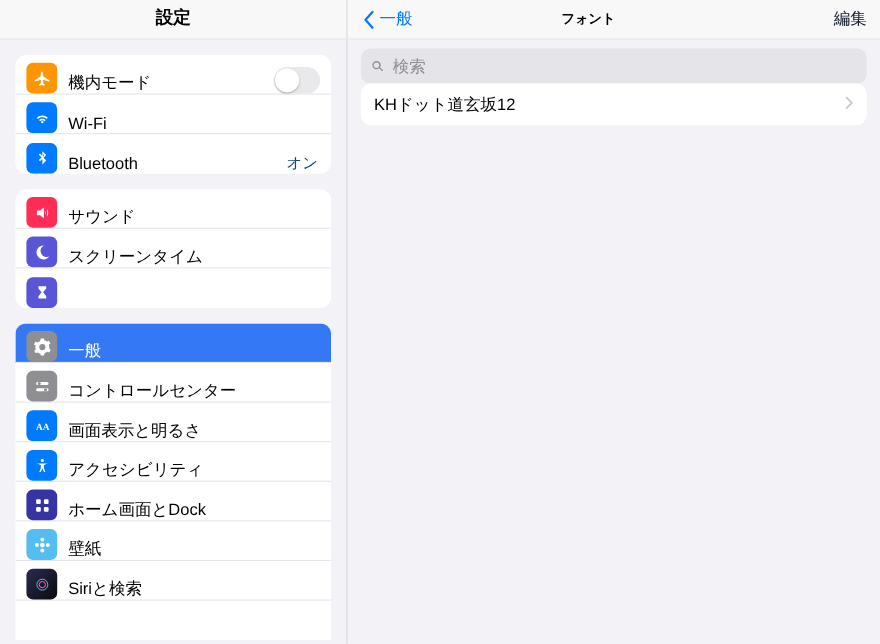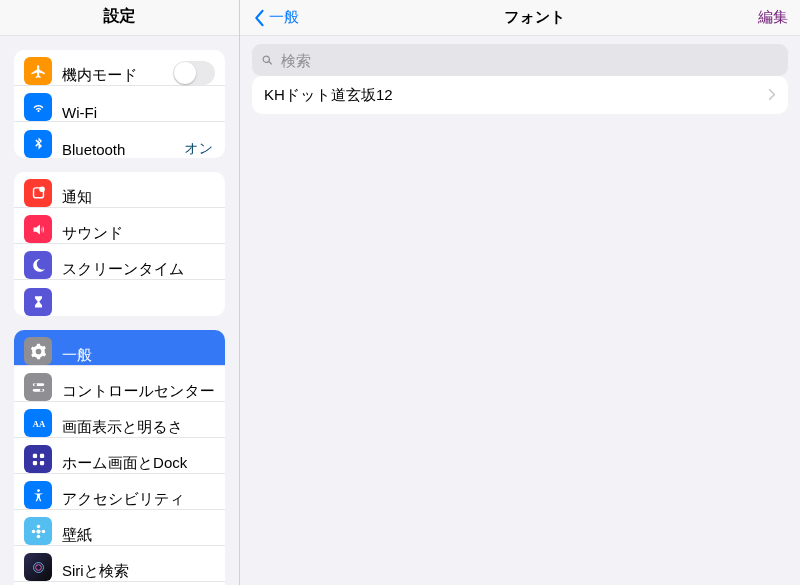--- a/index.html
+++ b/index.html
@@ -8,21 +8,21 @@
     background: #f2f2f7;
     width: 800px;
     height: 585px;
     overflow: hidden;
     display: flex;
     font-size: 15px;
     color: #000;
   }
   
   .sidebar {
-    width: 240px;
+    width: 316px;
     height: 100%;
     border-right: 1px solid #d0d0d4;
     background: #f2f2f7;
     overflow-y: auto;
   }
   .sidebar-header {
     text-align: center;
     font-weight: 600;
     font-size: 16px;
     height: 36px;
@@ -103,24 +103,24 @@
     display: inline-flex;
     align-items: center;
     font-size: 15px;
   }
   .back svg { width: 14px; height: 18px; margin-right: 3px; }
   .detail-title {
     position: absolute;
     left: 270px; right: 0;
     text-align: center;
     font-weight: 600;
-    font-size: 15px;
+    font-size: 12px;
     pointer-events: none;
   }
-  .edit { color: #701a75; font-size: 15px; }
+  .edit { color: #0f172a; font-size: 15px; }
   .search-wrap { padding: 8px 12px 0 12px; }
   .search {
     background: #e4e4e9;
     border-radius: 9px;
     height: 32px;
     display: flex;
     align-items: center;
     padding: 0 8px;
     color: #8e8e93;
   }
@@ -183,29 +183,20 @@
             <path d="M12 2l5 5-3.5 3.5L17 14l-5 5v-7l-3 3-1.5-1.5L11 10 7.5 6.5 9 5l3 3V2zm1 4v3l1.5-1.5L13 6zm0 9l1.5 1.5L13 18v-3z"></path>
           </svg>
       </span>
       <span class="label">Bluetooth</span>
       <span class="status">オン</span>
     </div>
   </div>
 
   <div class="section">
     <div class="row">
-      <span class="icon" style="background:#ff3b30">
-        <svg viewBox="0 0 24 24" fill="none" stroke="#fff" stroke-width="2">
-            <rect x="5" y="4" width="14" height="14" rx="3"></rect>
-            <circle cx="17" cy="6" r="3" fill="#fff"></circle>
-          </svg>
-      </span>
-      <span class="label">通知</span>
-    </div>
-    <div class="row">
       <span class="icon" style="background:#ff2d55">
         <svg viewBox="0 0 24 24" fill="#fff">
             <path d="M5 9v6h4l5 4V5L9 9H5zm11 0c1 1 1 5 0 6v-6zm2-2c2 2 2 8 0 10v-10z"></path>
           </svg>
       </span>
       <span class="label">サウンド</span>
     </div>
     <div class="row">
       <span class="icon" style="background:#5856d6">
         <svg viewBox="0 0 24 24" fill="#fff">
@@ -245,38 +236,38 @@
     </div>
     <div class="row">
       <span class="icon" style="background:#007aff">
         <svg viewBox="0 0 24 24" fill="#fff">
             <text x="4" y="17" font-size="12" font-weight="700" fill="#fff">AA</text>
           </svg>
       </span>
       <span class="label">画面表示と明るさ</span>
     </div>
     <div class="row">
+      <span class="icon" style="background:#007aff">
+        <svg viewBox="0 0 24 24" fill="#fff">
+            <circle cx="12" cy="5" r="2"></circle>
+            <path d="M5 9h14l-5 2v4l2 5h-2l-2-5-2 5H8l2-5v-4z"></path>
+          </svg>
+      </span>
+      <span class="label">アクセシビリティ</span>
+    </div>
+    <div class="row">
       <span class="icon" style="background:#3634a3">
         <svg viewBox="0 0 24 24" fill="#fff">
             <rect x="4" y="4" width="6" height="6" rx="1.5"></rect>
             <rect x="14" y="4" width="6" height="6" rx="1.5"></rect>
             <rect x="4" y="14" width="6" height="6" rx="1.5"></rect>
             <rect x="14" y="14" width="6" height="6" rx="1.5"></rect>
           </svg>
       </span>
       <span class="label">ホーム画面とDock</span>
-    </div>
-    <div class="row">
-      <span class="icon" style="background:#007aff">
-        <svg viewBox="0 0 24 24" fill="#fff">
-            <circle cx="12" cy="5" r="2"></circle>
-            <path d="M5 9h14l-5 2v4l2 5h-2l-2-5-2 5H8l2-5v-4z"></path>
-          </svg>
-      </span>
-      <span class="label">アクセシビリティ</span>
     </div>
     <div class="row">
       <span class="icon" style="background:#55bef0">
         <svg viewBox="0 0 24 24" fill="#fff">
             <circle cx="12" cy="12" r="3"></circle>
             <circle cx="12" cy="5" r="2.5"></circle>
             <circle cx="12" cy="19" r="2.5"></circle>
             <circle cx="5" cy="12" r="2.5"></circle>
             <circle cx="19" cy="12" r="2.5"></circle>
           </svg>

